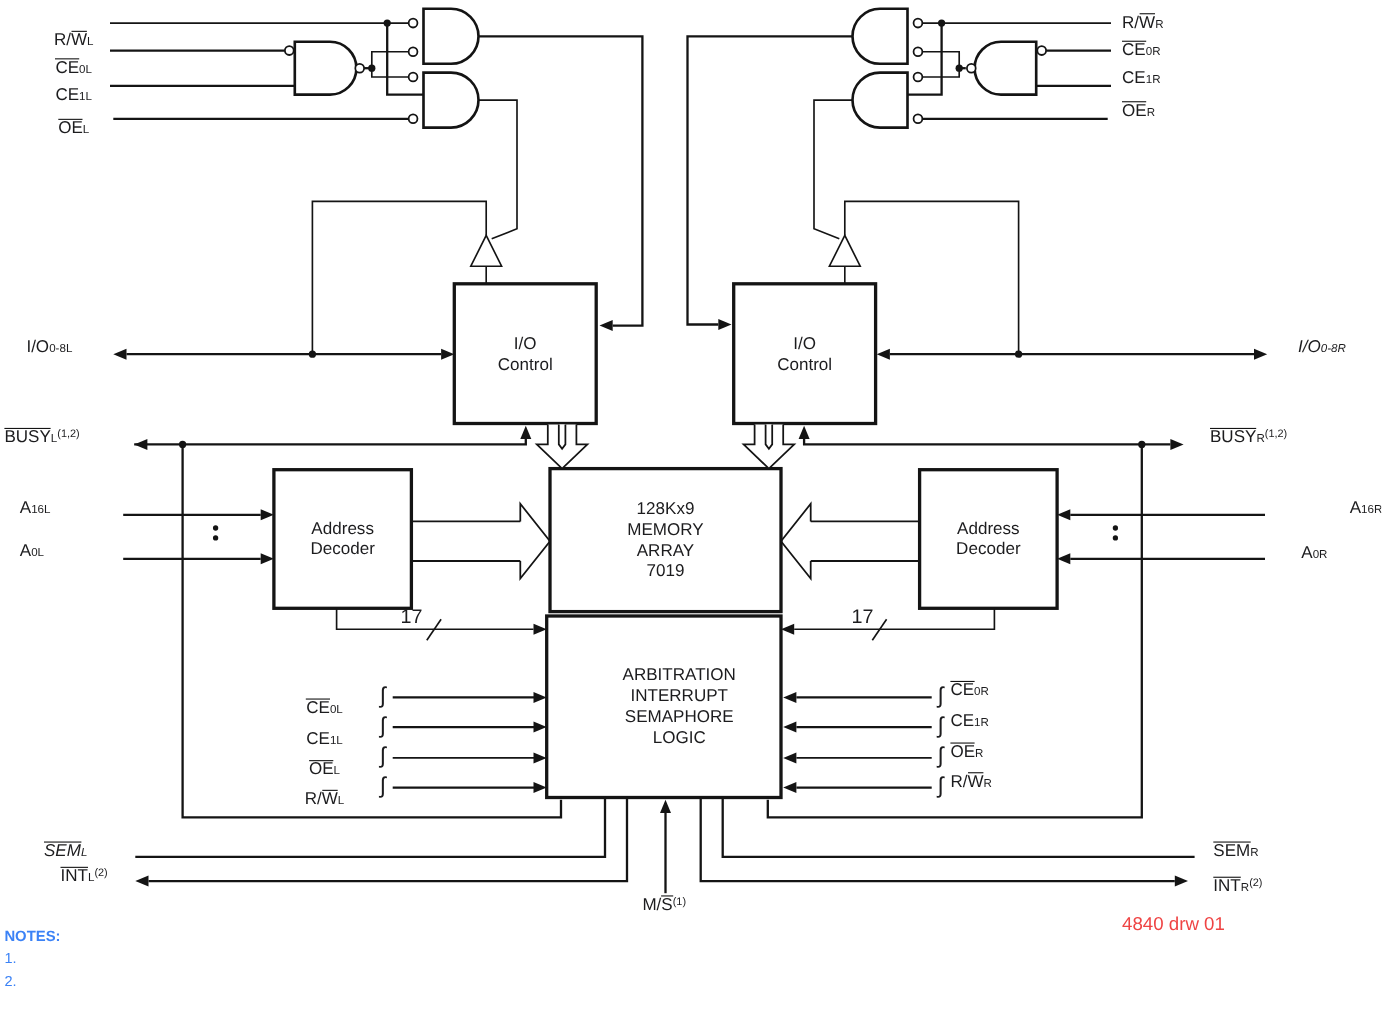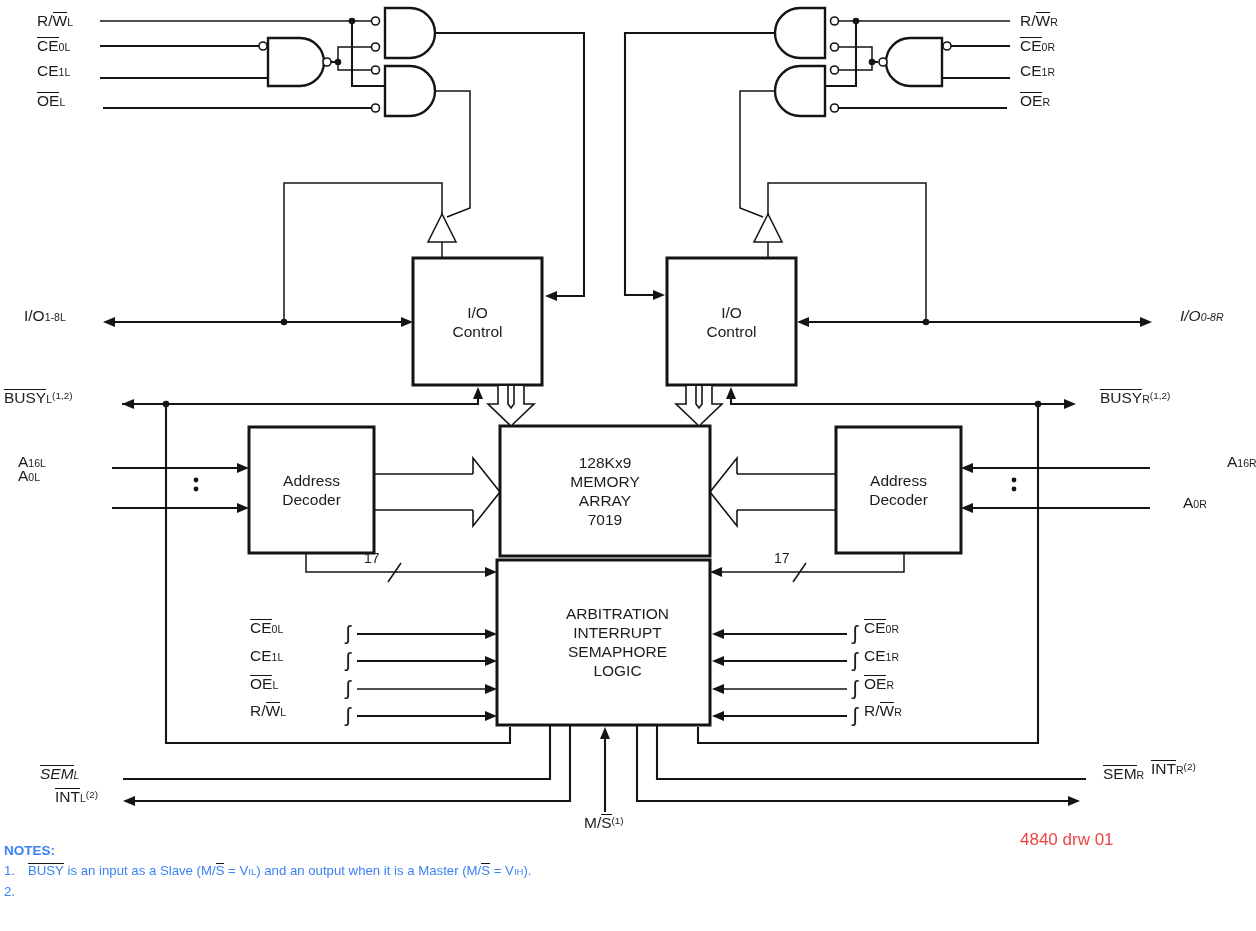--- a/index.html
+++ b/index.html
@@ -1,27 +1,27 @@
 <!DOCTYPE html>
 <html><head>
 <meta charset="utf-8">
 <style>
   html,body{margin:0;padding:0;background:#fff;}
   #stage{position:relative;width:1256px;height:931px;background:#fff;overflow:hidden;
          font-family:"Liberation Sans","DejaVu Sans",sans-serif;color:#1c1c1e;}
   svg{position:absolute;left:0;top:0;}
   .lbl{position:absolute;font-size:15.5px;white-space:nowrap;line-height:1.1;}
-  .ra{text-align:left;}
+  .ra{text-align:center;margin-top:16px;}
   .sb{font-size:68%;}
   .sp{font-size:64%;vertical-align:40%;}
   .sc{font-size:72%;}
   .ov{display:inline-block;border-top:1.7px solid #141414;line-height:1.06;}
   .cap{position:absolute;font-size:15.5px;line-height:19px;text-align:center;white-space:pre-line;}
   .squig{position:absolute;font-size:21px;line-height:24px;width:14px;text-align:center;}
-  .small{font-size:14px;}
+  .small{font-size:18px;}
   .drw{position:absolute;font-size:17px;color:#ef4444;white-space:nowrap;}
   #notes{position:absolute;left:4px;top:843px;width:780px;font-size:13.2px;color:#3b82f6;}
   #notes .ttl{font-weight:bold;font-size:13.5px;margin-bottom:3px;}
   .note{display:flex;margin-top:4px;line-height:1.3;}
   .note .num{width:24px;flex:0 0 24px;}
   .note .ov{border-top-width:1.3px;}
 </style>
 </head>
 <body>
 
@@ -203,26 +203,26 @@
 
 <div class="lbl ra" style="left:37px;top:12px;width:60px;"><span>R/</span><span class="ov">W</span><span class="sb">L</span></div>
 <div class="lbl ra" style="left:37px;top:37px;width:60px;"><span class="ov">CE</span><span class="sb">0L</span></div>
 <div class="lbl ra" style="left:37px;top:62px;width:60px;"><span>CE</span><span class="sb">1L</span></div>
 <div class="lbl ra" style="left:37px;top:92px;width:60px;"><span class="ov">OE</span><span class="sb">L</span></div>
 <div class="lbl" style="left:1020px;top:12px;"><span>R/</span><span class="ov">W</span><span class="sb">R</span></div>
 <div class="lbl" style="left:1020px;top:37px;"><span class="ov">CE</span><span class="sb">0R</span></div>
 <div class="lbl" style="left:1020px;top:62px;"><span>CE</span><span class="sb">1R</span></div>
 <div class="lbl" style="left:1020px;top:92px;"><span class="ov">OE</span><span class="sb">R</span></div>
 
-<div class="lbl" style="left:24px;top:307px;"><span>I/O</span><span class="sb">1-8L</span></div>
+<div class="lbl" style="left:24px;top:307px;"><span>I/O</span><span class="sb">0-8L</span></div>
 <div class="lbl" style="left:1180px;top:307px;font-style:italic;"><span>I/O</span><span class="sb">0-8R</span></div>
 <div class="lbl" style="left:4px;top:389px;"><span class="ov">BUSY</span><span class="sb">L</span><span class="sp">(1,2)</span></div>
 <div class="lbl" style="left:1100px;top:389px;"><span class="ov">BUSY</span><span class="sb">R</span><span class="sp">(1,2)</span></div>
 <div class="lbl" style="left:18px;top:453px;"><span>A</span><span class="sb">16L</span></div>
-<div class="lbl" style="left:18px;top:467px;"><span>A</span><span class="sb">0L</span></div>
+<div class="lbl" style="left:18px;top:492px;"><span>A</span><span class="sb">0L</span></div>
 <div class="lbl" style="left:1227px;top:453px;"><span>A</span><span class="sb">16R</span></div>
 <div class="lbl" style="left:1183px;top:494px;"><span>A</span><span class="sb">0R</span></div>
 
 <div class="lbl ra" style="left:250px;top:619px;width:90px;"><span class="ov">CE</span><span class="sb">0L</span></div>
 <div class="lbl ra" style="left:250px;top:647px;width:90px;"><span>CE</span><span class="sb">1L</span></div>
 <div class="lbl ra" style="left:250px;top:675px;width:90px;"><span class="ov">OE</span><span class="sb">L</span></div>
 <div class="lbl ra" style="left:250px;top:702px;width:90px;"><span>R/</span><span class="ov">W</span><span class="sb">L</span></div>
 <div class="lbl" style="left:864px;top:619px;"><span class="ov">CE</span><span class="sb">0R</span></div>
 <div class="lbl" style="left:864px;top:647px;"><span>CE</span><span class="sb">1R</span></div>
 <div class="lbl" style="left:864px;top:675px;"><span class="ov">OE</span><span class="sb">R</span></div>
@@ -233,31 +233,30 @@
 <div class="squig" style="left:341px;top:676px;">ʃ</div>
 <div class="squig" style="left:341px;top:703px;">ʃ</div>
 <div class="squig" style="left:848px;top:621px;">ʃ</div>
 <div class="squig" style="left:848px;top:648px;">ʃ</div>
 <div class="squig" style="left:848px;top:676px;">ʃ</div>
 <div class="squig" style="left:848px;top:703px;">ʃ</div>
 
 <div class="lbl" style="left:40px;top:765px;font-style:italic;"><span class="ov">SEM</span><span class="sb">L</span></div>
 <div class="lbl" style="left:55px;top:788px;"><span class="ov">INT</span><span class="sb">L</span><span class="sp">(2)</span></div>
 <div class="lbl" style="left:1103px;top:765px;"><span class="ov">SEM</span><span class="sb">R</span></div>
-<div class="lbl" style="left:1103px;top:760px;margin-left:48px;"><span class="ov">INT</span><span class="sb">R</span><span class="sp">(2)</span></div>
+<div class="lbl" style="left:1103px;top:797px;"><span class="ov">INT</span><span class="sb">R</span><span class="sp">(2)</span></div>
 <div class="lbl" style="left:584px;top:814px;"><span>M/</span><span class="ov">S</span><span class="sp">(1)</span></div>
 
 <div class="lbl small" style="left:364px;top:551px;">17</div>
 <div class="lbl small" style="left:774px;top:551px;">17</div>
 <div class="drw" style="left:1020px;top:830px;">4840 drw 01</div>
 
 <div id="notes">
   <div class="ttl">NOTES:</div>
   <div class="note">
     <span class="num">1.</span>
-    <span><span class="ov">BUSY</span><span> is an input as a Slave (M/</span><span class="ov">S</span><span> = V</span><span class="sc">IL</span><span>) and an output when it is a Master (M/</span><span class="ov">S</span><span> = V</span><span class="sc">IH</span><span>).</span></span>
   </div>
   <div class="note">
     <span class="num">2.</span>
   </div>
 </div>
 
 </div>
 
 </body></html>

